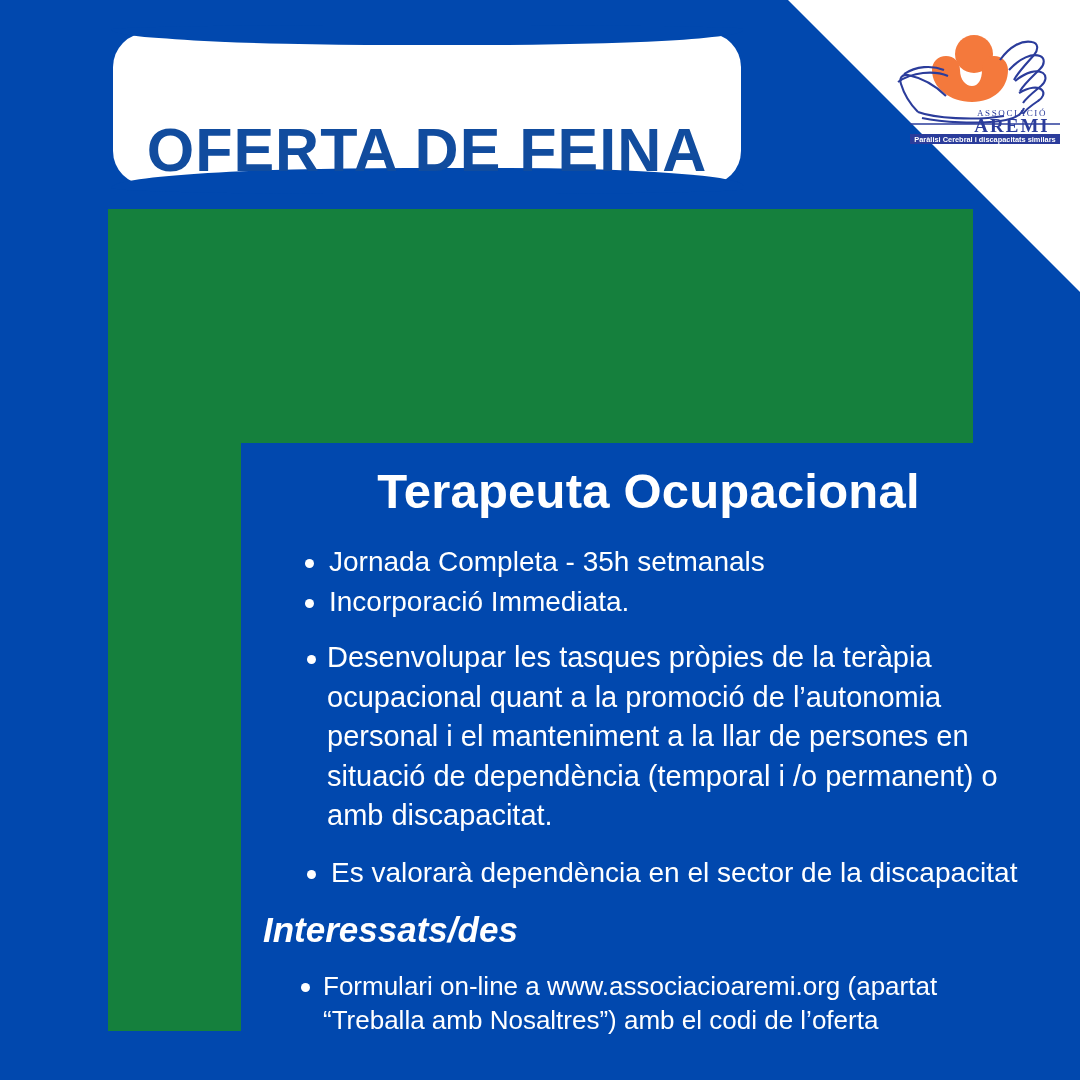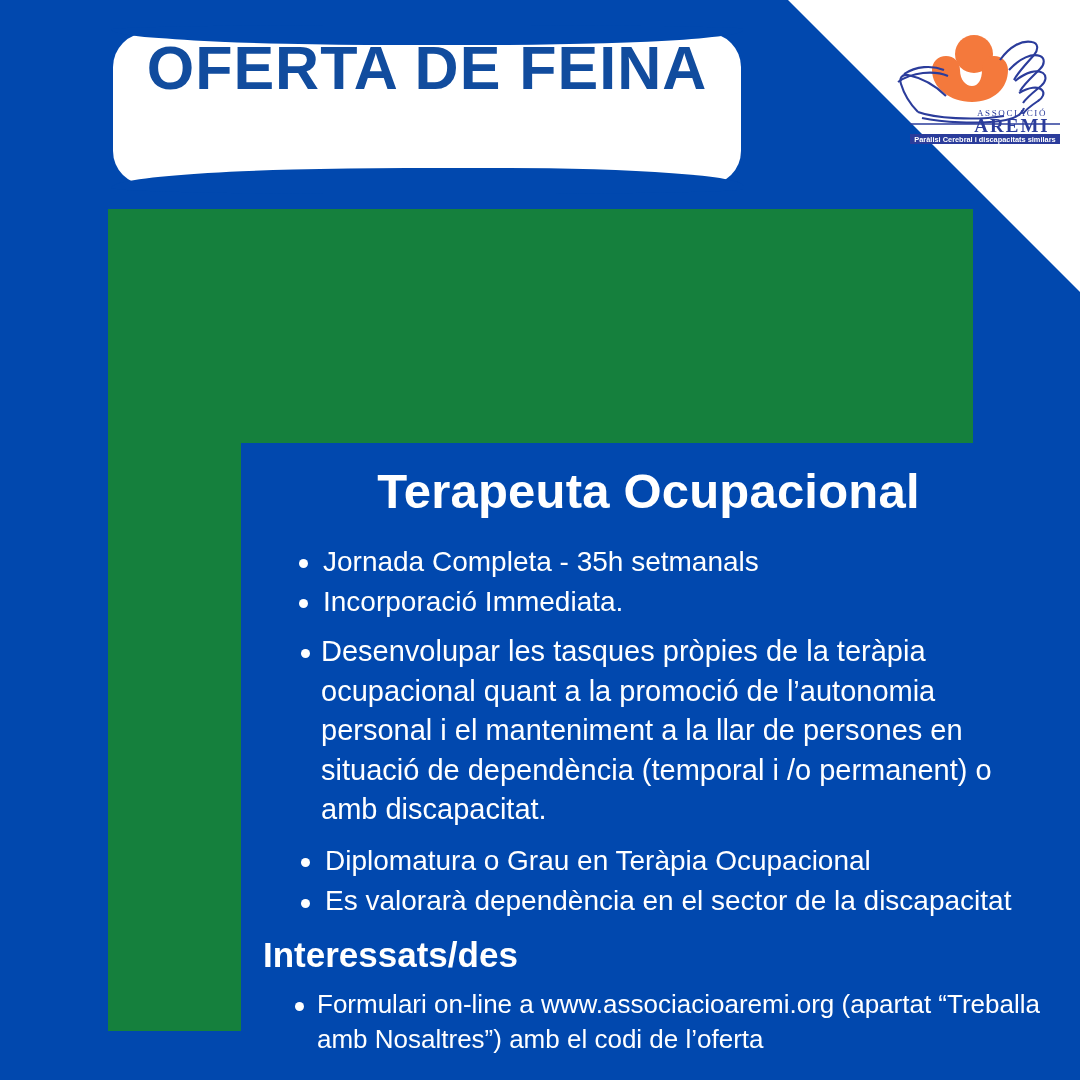--- a/index.html
+++ b/index.html
@@ -29,21 +29,21 @@
   #logo svg{ width:100%; height:100%; display:block; }
 
   
   #title-banner{
     position:absolute;
     left:113px; top:33px;
     width:628px; height:152px;
     background:#ffffff;
     border-radius:34px;
     display:flex;
-    align-items:flex-start;
+    align-items:flex-end;
     justify-content:center;
   }
   
   #title-banner::before{
     content:"";
     position:absolute;
     left:-2px; right:-2px; bottom:-9px;
     height:26px;
     background:#0148AE;
     border-radius:55% 45% 50% 50% / 90% 80% 22% 28%;
@@ -95,26 +95,26 @@
 
   
   .section-heading{
     font-size:35px;
     font-weight:bold;
     line-height:1.15;
     margin:10px 0 2px 0;
   }
   .sh-tasques{ padding-left:22px; }
   .sh-requisit{ padding-left:27px; margin-top:16px; }
-  .sh-interessats{ padding-left:22px; margin-top:14px; }
+  .sh-interessats{ padding-left:22px; margin-top:14px;font-style:italic; }
 
   
   ul.bullets{
     list-style:none;
-    margin:12px;
+    margin:18px;
     padding:0;
   }
   ul.bullets li{
     position:relative;
     padding-left:70px;
     font-size:28px;
     line-height:1.33;
     font-weight:400;
     margin-bottom:2px;
   }
@@ -181,21 +181,20 @@
     <ul class="bullets list-top">
       <li>Jornada Completa - 35h setmanals</li>
       <li>Incorporació Immediata.</li>
     </ul>
 
     <ul class="bullets list-tasques">
       <li>Desenvolupar les tasques pròpies de la teràpia ocupacional quant a la promoció de l’autonomia personal i el manteniment a la llar de persones en situació de dependència (temporal i /o permanent) o amb discapacitat.</li>
     </ul>
 
     <ul class="bullets list-requisit">
-      <li>Diplomatura o Grau en Teràpia Ocupacional</li>
       <li>Es valorarà dependència en el sector de la discapacitat</li>
     </ul>
 
     <div class="section-heading sh-interessats">Interessats/des</div>
     <ul class="bullets list-interessats">
       <li><span>Formulari on-line a www.associacioaremi.org (apartat “Treballa amb Nosaltres”) amb el codi de l’oferta </span></li>
     </ul>
 
   </div>
 </div>

